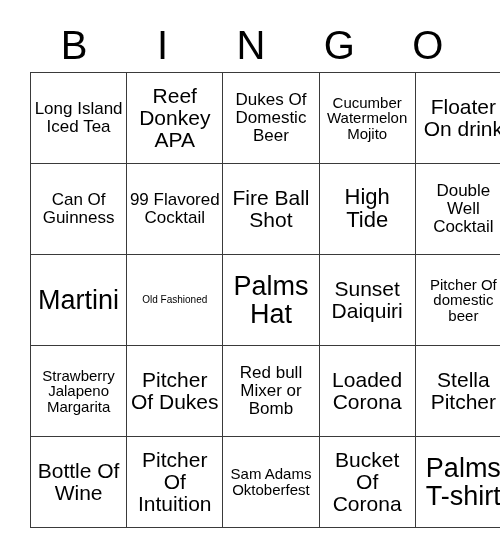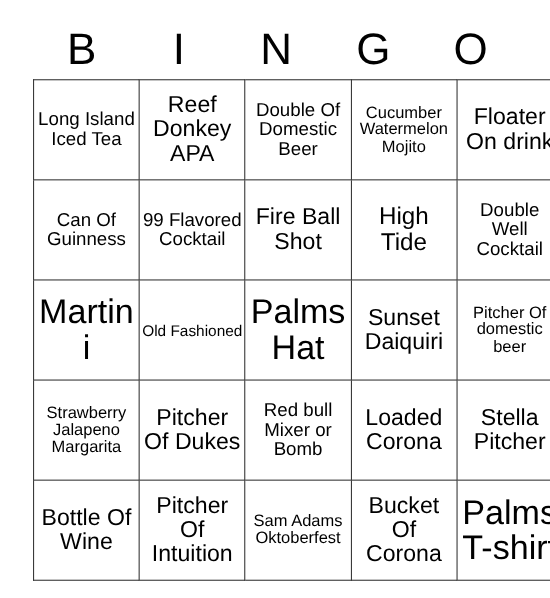--- a/index.html
+++ b/index.html
@@ -54,45 +54,45 @@
     text-align: center;
     vertical-align: middle;
     line-height: 1.04;
     color: #000000;
     overflow: hidden;
     word-wrap: break-word;
   }
 
   
   .fs-xl   { font-size: 22px; }
-  .fs-lg   { font-size: 31px; }
+  .fs-lg   { font-size: 27px; }
   .fs-md   { font-size: 21px; }
   .fs-sm   { font-size: 17px; }
-  .fs-xs   { font-size: 14px; }
+  .fs-xs   { font-size: 10px; }
   .fs-xxs  { font-size: 15px; }
 </style>
 </head>
 <body>
 
 <div class="card">
 
   <div class="header-row">
     <div class="header-cell">B</div>
     <div class="header-cell">I</div>
     <div class="header-cell">N</div>
     <div class="header-cell">G</div>
     <div class="header-cell">O</div>
   </div>
 
   <table class="grid">
     <tbody>
       <tr>
         <td class="fs-sm">Long Island Iced Tea</td>
         <td class="fs-md">Reef Donkey APA</td>
-        <td class="fs-sm">Double Of Domestic Beer</td>
+        <td class="fs-sm">Dukes Of Domestic Beer</td>
         <td class="fs-xxs">Cucumber Watermelon Mojito</td>
         <td class="fs-md">Floater On drink</td>
       </tr>
       <tr>
         <td class="fs-sm">Can Of Guinness</td>
         <td class="fs-sm">99 Flavored Cocktail</td>
         <td class="fs-md">Fire Ball Shot</td>
         <td class="fs-xl">High Tide</td>
         <td class="fs-sm">Double Well Cocktail</td>
       </tr>

